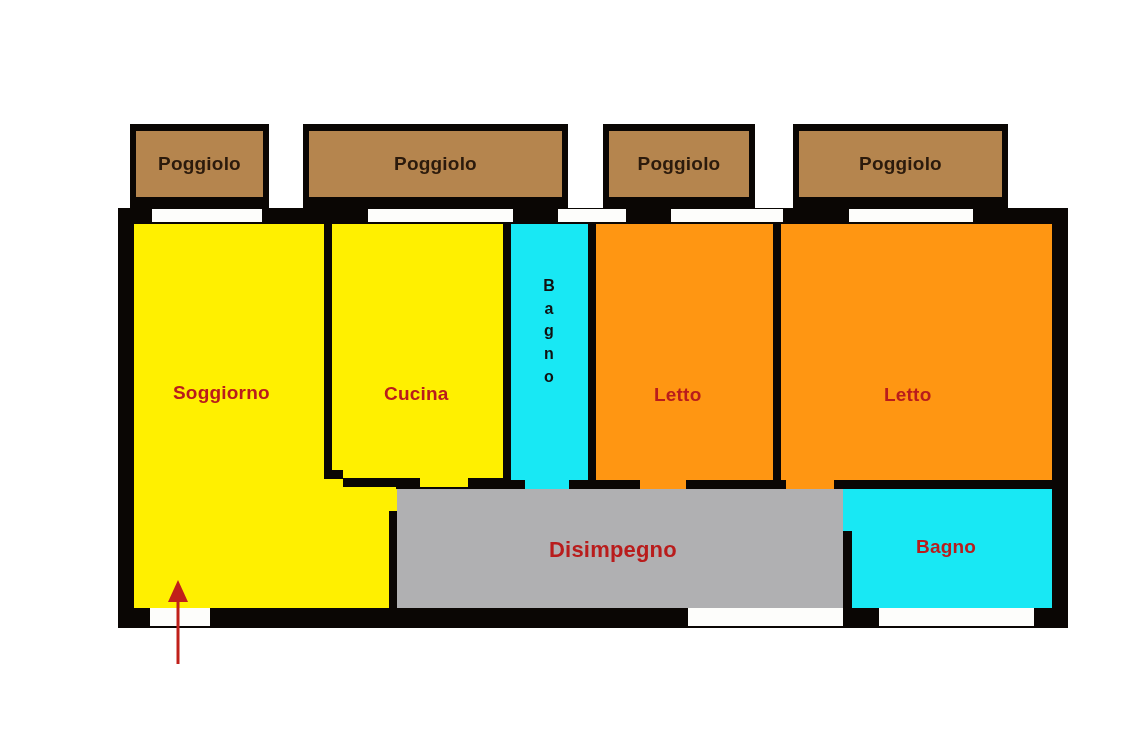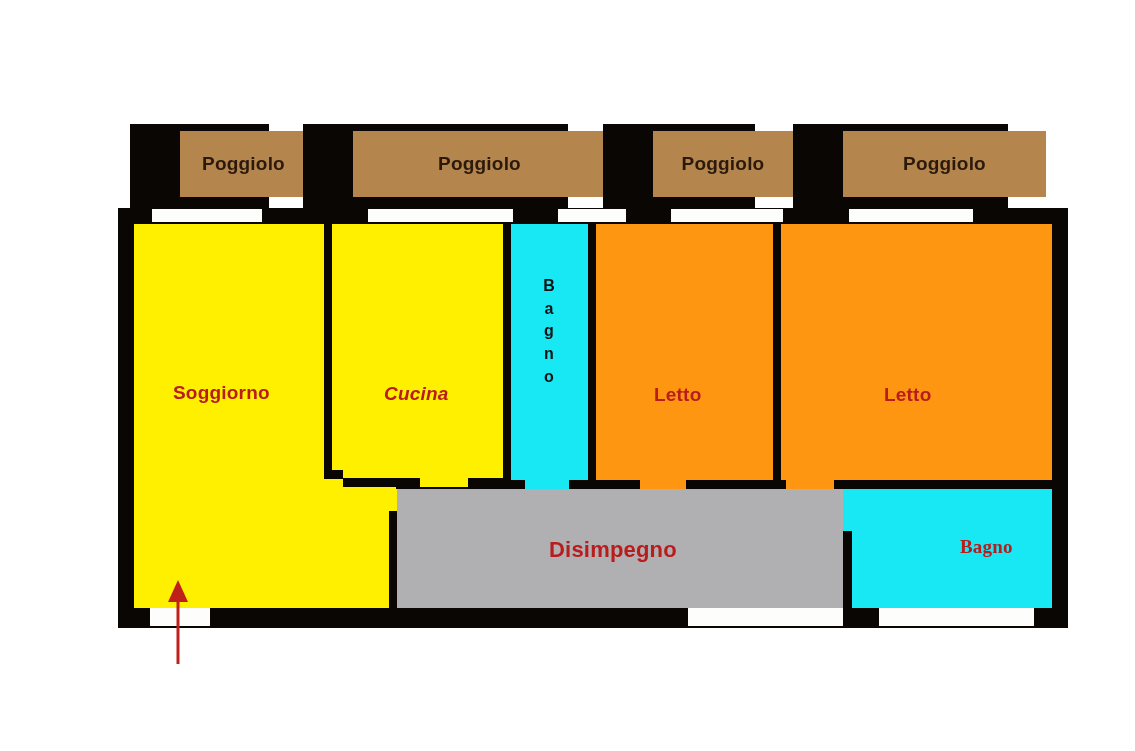--- a/index.html
+++ b/index.html
@@ -7,21 +7,21 @@
     width:1135px;height:751px;
     background:#ffffff;
     font-family:"Liberation Sans", sans-serif;
     overflow:hidden;
   }
   #plan{position:relative;width:1135px;height:751px;background:#fff;}
 
   
   .balcony-frame{position:absolute;background:#0a0604;}
   .balcony-fill{position:absolute;background:#b5854e;
-    display:flex;align-items:center;justify-content:center;margin-left:44px;}
+    display:flex;align-items:center;justify-content:center;}
   .balcony-label{
     font-size:19px;font-weight:bold;color:#2b1a0c;
     letter-spacing:.2px;white-space:nowrap;
   }
 
   
   .wall{position:absolute;background:#0a0604;}
   .room{position:absolute;}
   .room-label{
     position:absolute;
@@ -84,42 +84,42 @@
     <span class="balcony-label">Poggiolo</span>
   </div>
 
   <div class="wall" style="left:118px;top:208px;width:950px;height:420px;"></div>
 
   <div class="room c-yellow" style="left:134px;top:224px;width:190px;height:384px;"></div>
   <div class="room c-yellow" style="left:324px;top:478px;width:72px;height:130px;"></div>
   <span class="room-label" style="left:173px;top:382px;font-size:19px;">Soggiorno</span>
 
   <div class="room c-yellow" style="left:331px;top:224px;width:172px;height:254px;"></div>
-  <span class="room-label" style="left:384px;top:383px;font-size:19px;font-style:italic;">Cucina</span>
+  <span class="room-label" style="left:384px;top:383px;font-size:19px;">Cucina</span>
 
   <div class="room c-cyan" style="left:509px;top:224px;width:80px;height:258px;"></div>
   <div class="vlabel" style="left:509px;top:275px;width:80px;" id="vbagno">
       <span>B</span>
       <span>a</span>
       <span>g</span>
       <span>n</span>
       <span>o</span>
     </div>
 
   <div class="room c-orange" style="left:596px;top:224px;width:177px;height:258px;"></div>
   <span class="room-label" style="left:654px;top:384px;font-size:19px;">Letto</span>
 
   <div class="room c-orange" style="left:781px;top:224px;width:271px;height:258px;"></div>
   <span class="room-label" style="left:884px;top:384px;font-size:19px;">Letto</span>
 
   <div class="room c-grey" style="left:396px;top:489px;width:447px;height:119px;"></div>
   <span class="room-label" style="left:549px;top:537px;font-size:22px;">Disimpegno</span>
 
   <div class="room c-cyan" style="left:851px;top:485px;width:201px;height:123px;"></div>
-  <span class="room-label" style="left:960px;top:536px;font-size:19px;font-family:Liberation Serif, serif;">Bagno</span>
+  <span class="room-label" style="left:916px;top:536px;font-size:19px;">Bagno</span>
 
   <div class="wall" style="left:324px;top:224px;width:8px;height:254px;"></div>
   <div class="wall" style="left:324px;top:470px;width:19px;height:9px;"></div>
 
   <div class="wall" style="left:389px;top:494px;width:8px;height:114px;"></div>
   <div class="wall" style="left:343px;top:478px;width:166px;height:9px;"></div>
 
   <div class="wall" style="left:503px;top:224px;width:8px;height:258px;"></div>
 
   <div class="wall" style="left:588px;top:224px;width:8px;height:258px;"></div>

